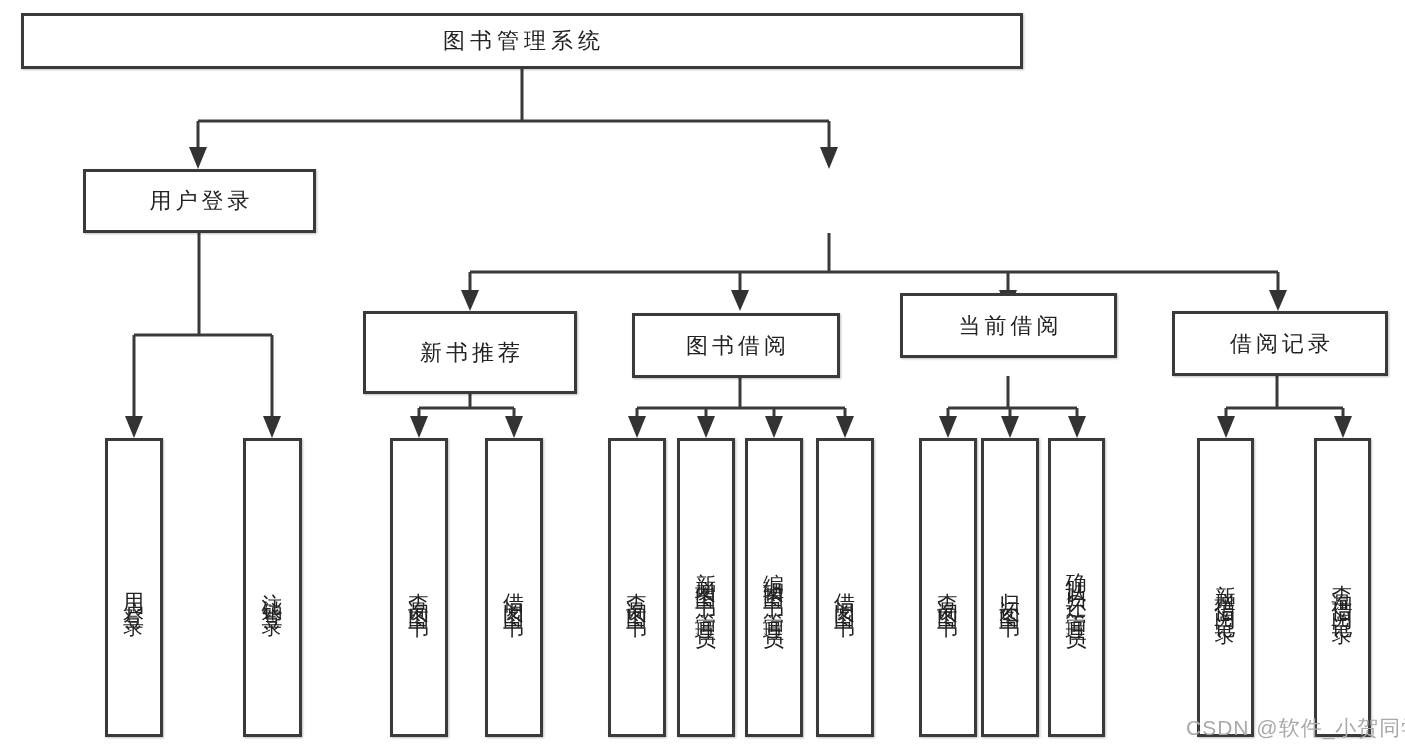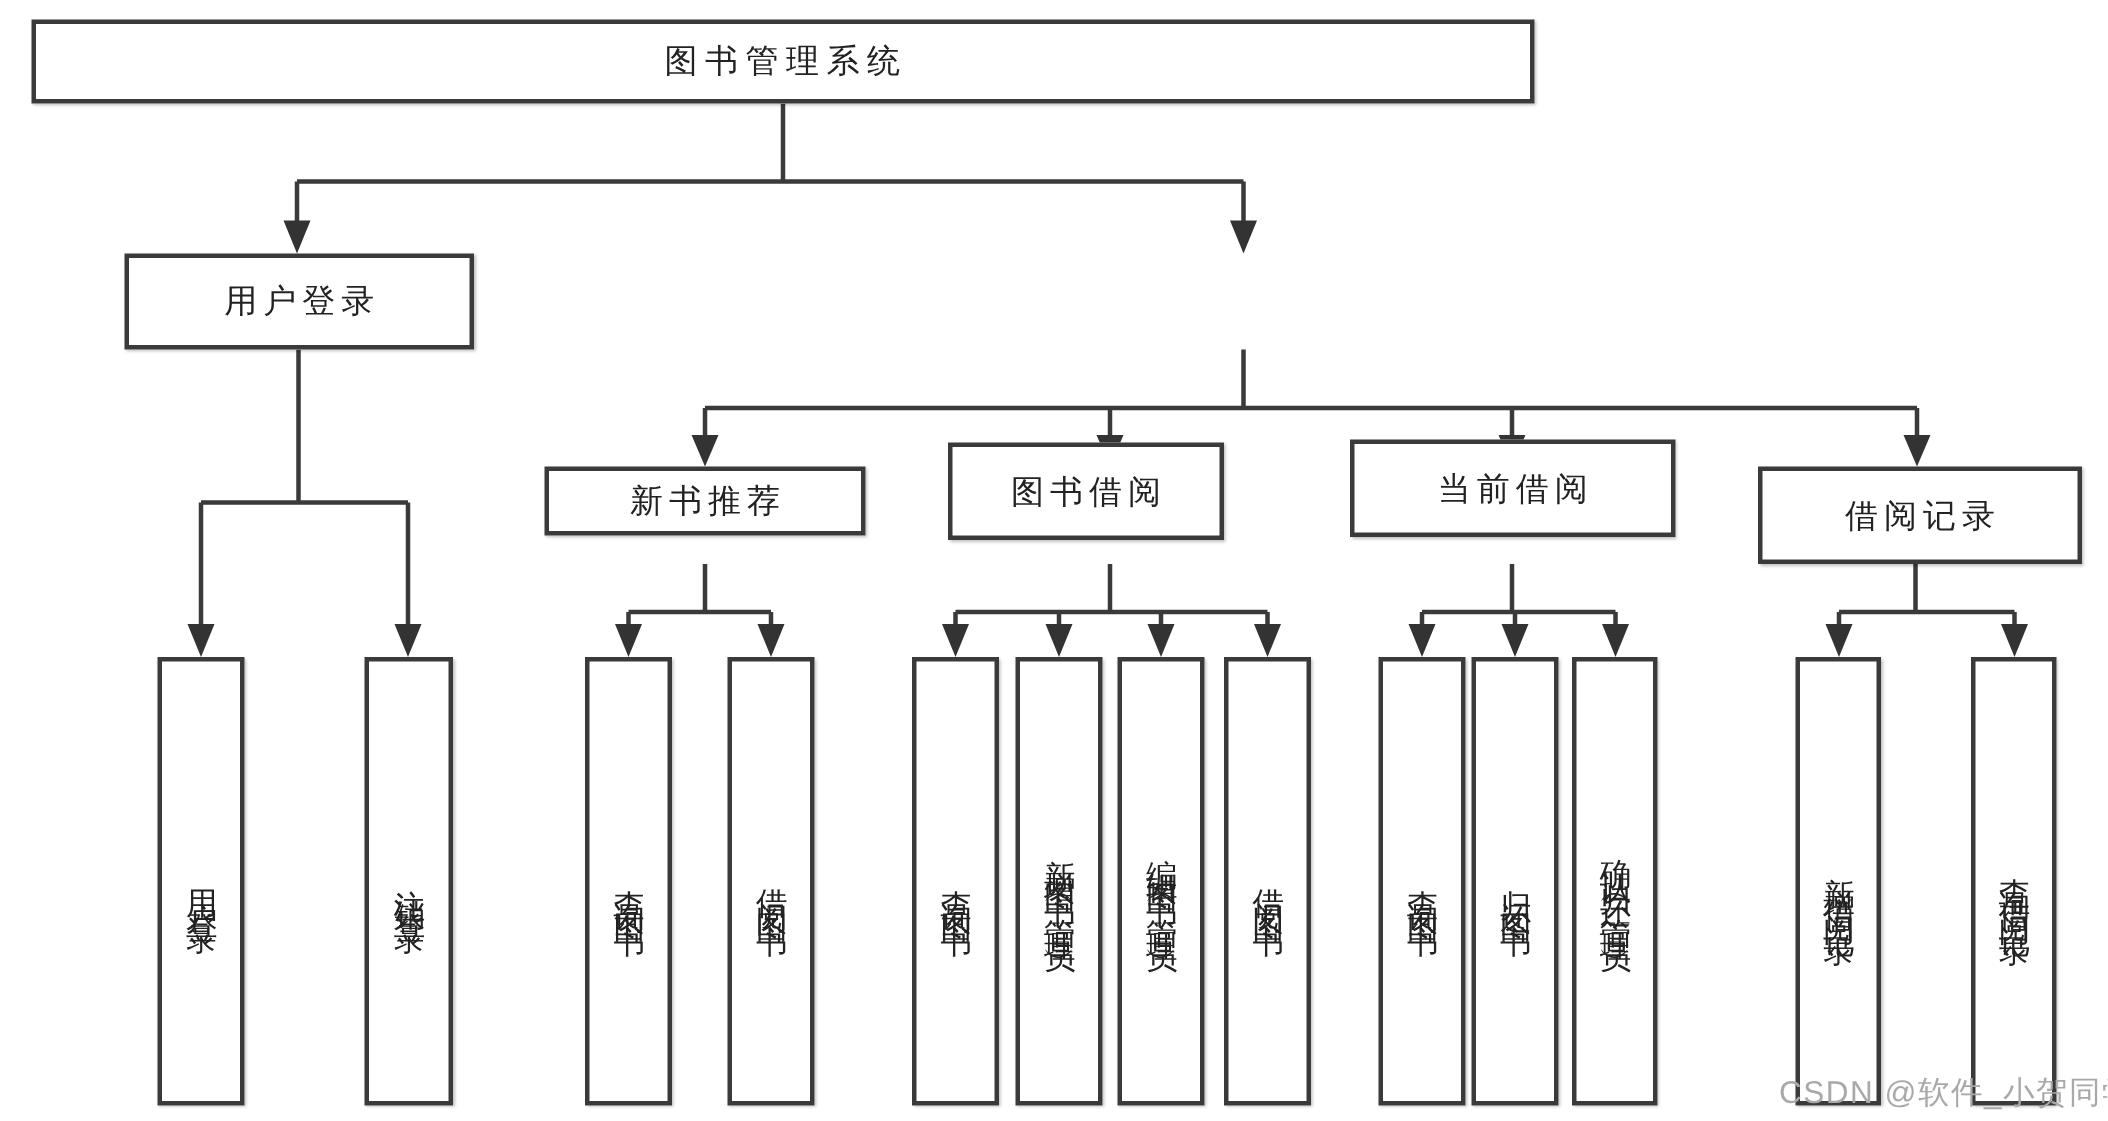--- a/index.html
+++ b/index.html
@@ -100,24 +100,24 @@
   </svg>
 
   <div class="node h root" style="left:21px; top:13px; width:1002px; height:56px;">
     <span>图书管理系统</span>
   </div>
 
   <div class="node h" style="left:83px; top:169px; width:233px; height:64px;">
     <span>用户登录</span>
   </div>
 
-  <div class="node h" style="left:363px; top:311px; width:214px; height:46px;">
+  <div class="node h" style="left:363px; top:311px; width:214px; height:83px;">
     <span>新书推荐</span>
   </div>
-  <div class="node h" style="left:632px; top:295px; width:184px; height:65px;align-items:center;">
+  <div class="node h" style="left:632px; top:313px; width:208px; height:65px;align-items:center;">
     <span>图书借阅</span>
   </div>
   <div class="node h" style="left:900px; top:293px; width:217px; height:65px;">
     <span>当前借阅</span>
   </div>
   <div class="node h" style="left:1172px; top:311px; width:216px; height:65px;">
     <span>借阅记录</span>
   </div>
 
   <div class="node v" style="left:105px; top:438px; width:58px; height:299px;">

